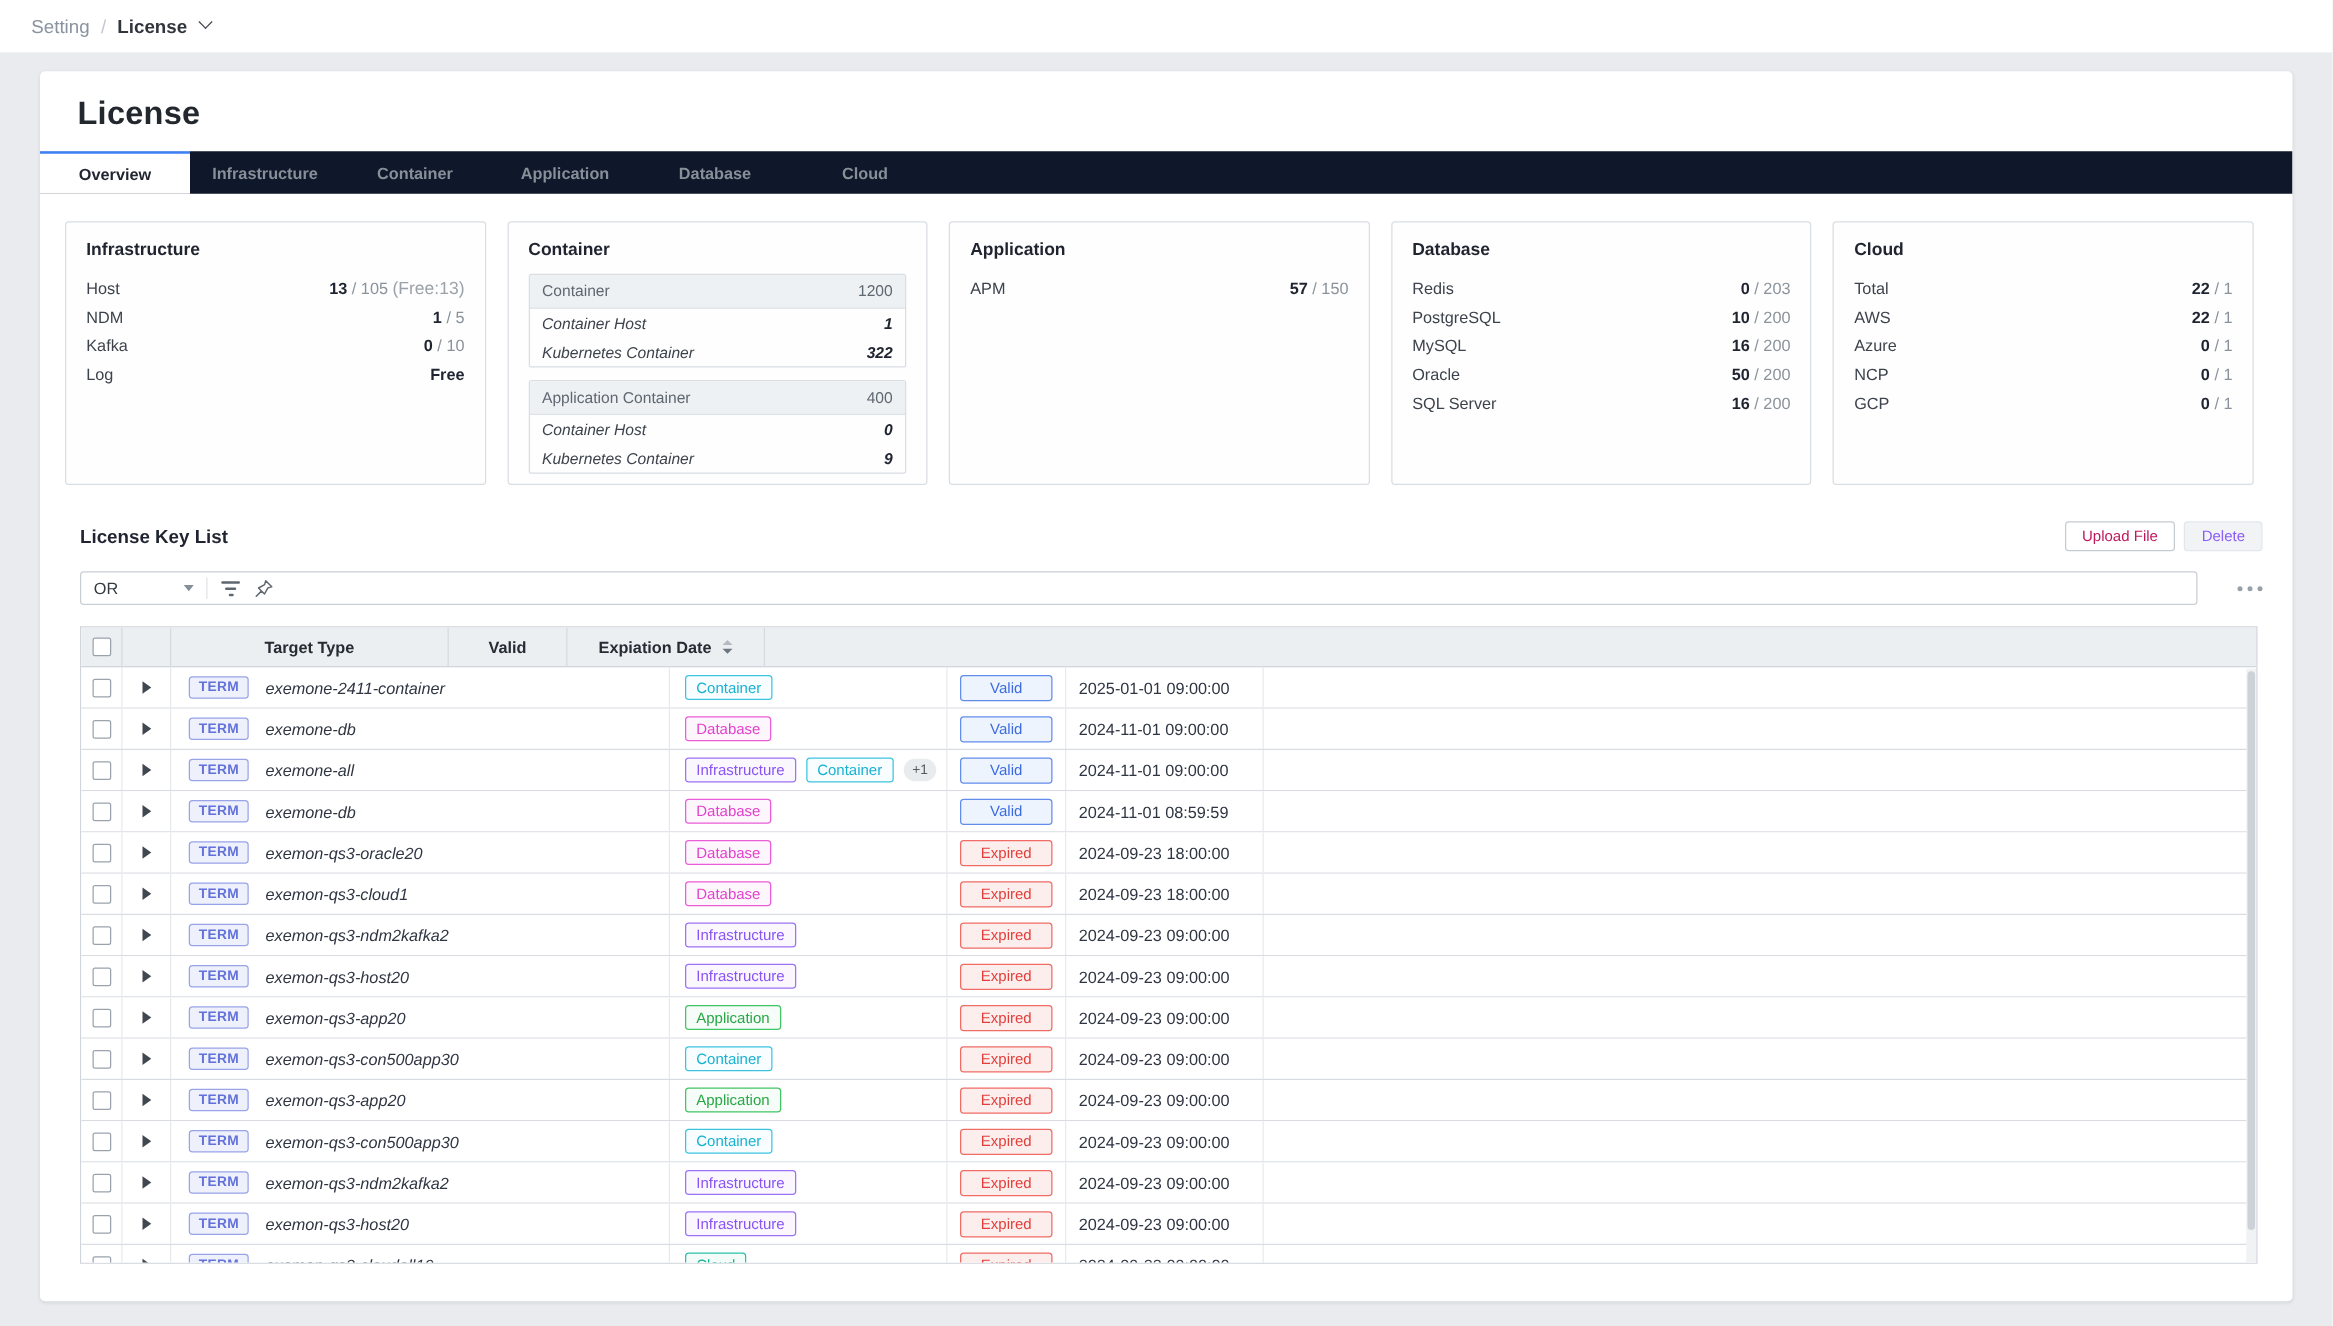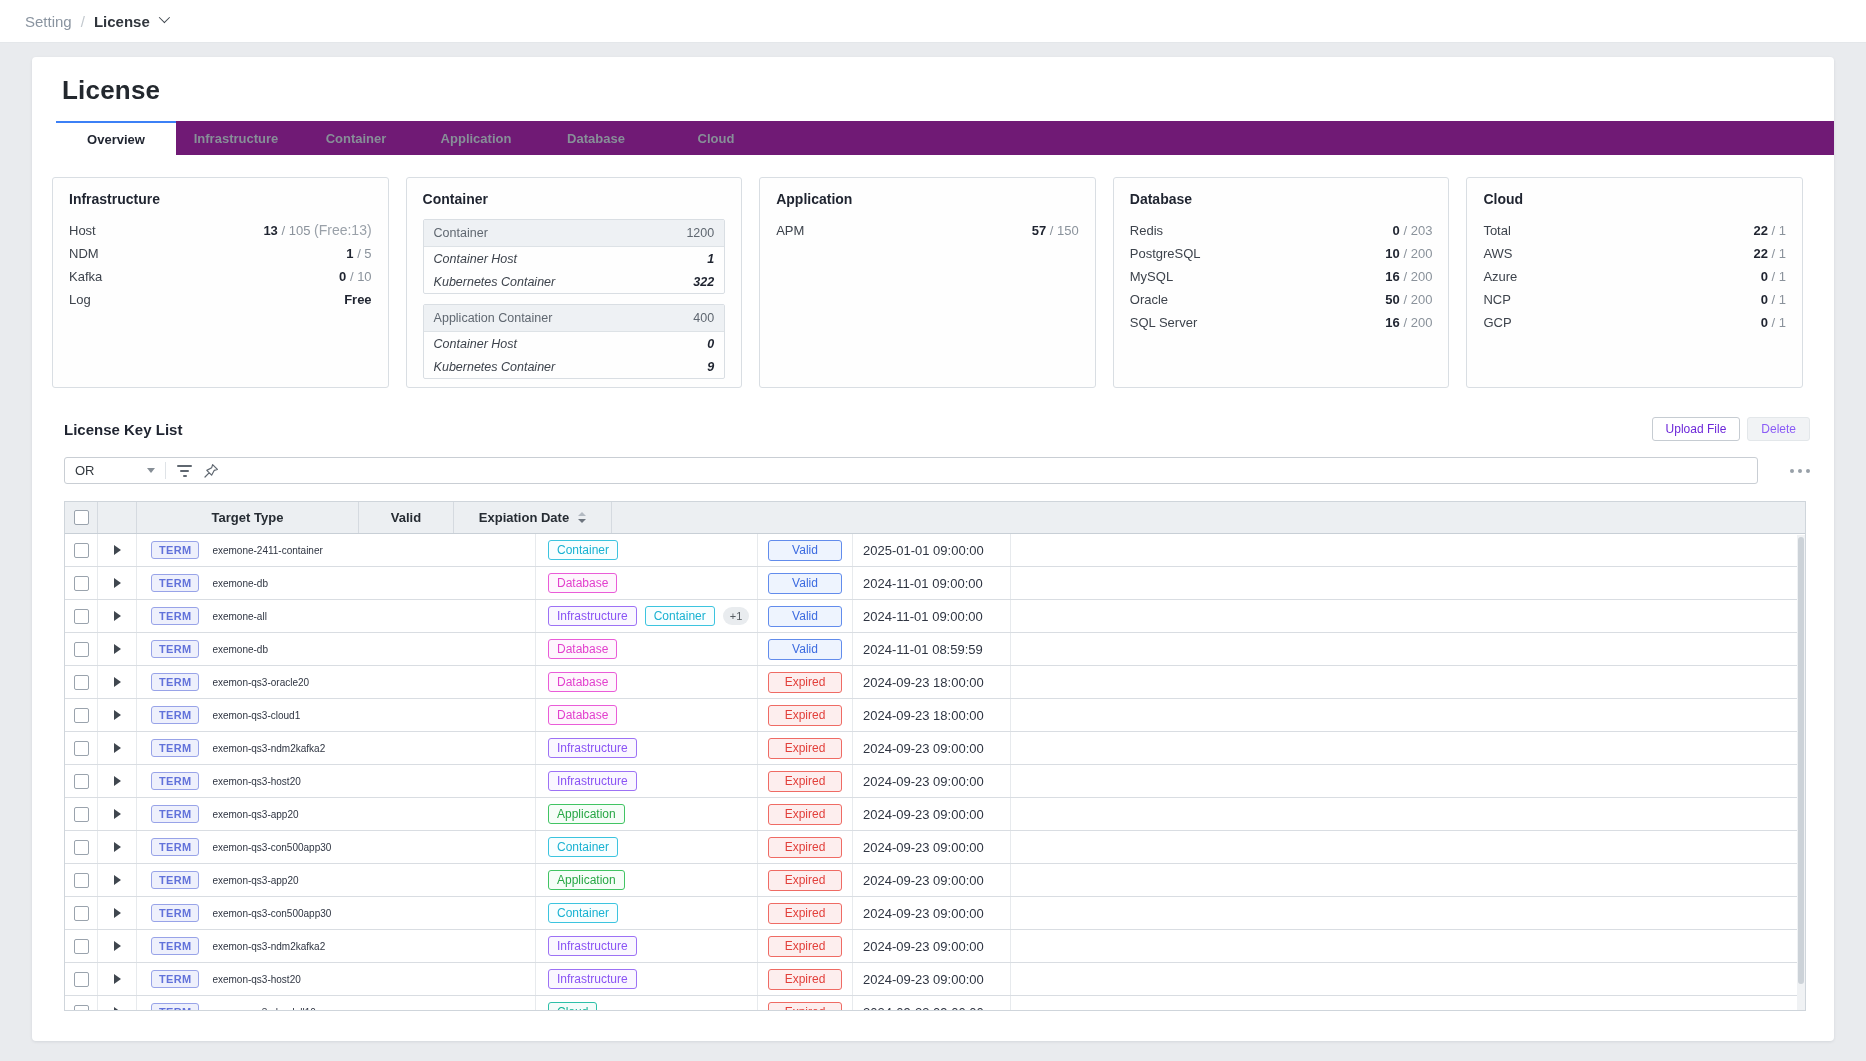--- a/index.html
+++ b/index.html
@@ -12,21 +12,21 @@
   .crumb-sep { font-size:15px; color:#c2c8ce; margin:0 9px; }
   .crumb-current { font-size:15px; color:#31363d; font-weight:bold; display:flex; align-items:center; cursor:pointer; }
   .chev-down { width:8px; height:8px; border-right:1.6px solid #40474f; border-bottom:1.6px solid #40474f; transform:rotate(45deg) translateY(-2px); margin-left:9px; margin-top:-4px; }
 
   
   .card { position:absolute; left:32px; top:57px; width:1802px; height:984px; background:#fff; border-radius:4px; box-shadow:0 1px 3px rgba(30,40,60,.10); overflow:hidden; }
 
   .page-title { position:absolute; left:30px; top:18px; font-size:26px; font-weight:bold; color:#23282e; letter-spacing:.2px; }
 
   
-  .tab-bar { position:absolute; left:0; right:0; top:64px; height:34px; background:#701a75; display:flex;margin-left:24px; }
+  .tab-bar { position:absolute; left:0; right:0; top:64px; height:34px; background:#0f172a; display:flex; }
   .tab { width:120px; height:34px; display:flex; align-items:center; justify-content:center; font-size:13px; font-weight:bold; color:#878f98; cursor:pointer; }
   .tab.active { background:#fff; border-top:2px solid #3c80f6; color:#1f2430; }
 
   
   .summary-row { position:absolute; left:20px; right:31px; top:120px; height:211px; display:flex; gap:17px; }
   .scard { flex:1; border:1px solid #d9dee3; border-radius:3px; background:#fefefe; padding:13px 16px 12px; overflow:hidden; }
   .scard-title { font-size:14px; font-weight:bold; color:#1f2430; margin-bottom:12px; }
   .srow { display:flex; justify-content:space-between; align-items:baseline; font-size:13px; color:#3d434c; line-height:23px; }
   .srow .val b { color:#1f2430; }
   .srow .sep, .srow .tot { color:#8a929b; }
@@ -35,21 +35,21 @@
   .groups { display:flex; flex-direction:column; gap:10px; }
   .group { border:1px solid #d9dee3; border-radius:2px; }
   .ghead { display:flex; justify-content:space-between; background:#eef1f4; border-bottom:1px solid #dde2e6; padding:4px 10px; font-size:12.5px; color:#5f6770; line-height:18px; }
   .grow { display:flex; justify-content:space-between; padding:3px 10px 2px; font-size:12.5px; color:#3d434c; line-height:18px;font-style:italic; }
   .grow .gval { font-weight:bold; color:#1f2430; }
 
   
   .list-row { position:absolute; left:32px; right:24px; top:360px; height:24px; display:flex; align-items:center; }
   .list-title { font-size:15px; font-weight:bold; color:#1f2430; }
   .btns { margin-left:auto; display:flex; gap:7px; }
-  .btn { font-size:12px; padding:4px 13px; border:1px solid #c6ccd2; border-radius:3px; background:#fff; color:#6d28d9; cursor:pointer; }
+  .btn { font-size:12px; padding:4px 13px; border:1px solid #c6ccd2; border-radius:3px; background:#fff; color:#be185d; cursor:pointer; }
   .btn.disabled { background:#f1f3f5; color:#8b5cf6; border-color:#e3e7ea; cursor:default; }
 
   
   .filter-row { position:absolute; left:32px; right:20px; top:400px; height:27px; display:flex; align-items:center; }
   .filter-bar { flex:1; height:27px; border:1px solid #c9ced4; border-radius:3px; background:#fff; display:flex; align-items:center; margin-right:28px; }
   .or-select { width:100px; height:100%; display:flex; align-items:center; padding:0 10px; cursor:pointer; }
   .or-select .txt { font-size:13px; color:#343a40; }
   .caret { margin-left:auto; width:0; height:0; border-left:4px solid transparent; border-right:4px solid transparent; border-top:5px solid #868e96; }
   .bar-sep { width:1px; height:17px; background:#dfe3e7; }
   .icon-btn { margin-left:11px; display:flex; align-items:center; cursor:pointer; }
@@ -74,21 +74,21 @@
   .w-valid { width:95px; justify-content:center; }
   .w-date { width:158px; }
   .c.c-key { padding-left:14px; justify-content:flex-start; }
   .c.c-target { padding-left:12px; justify-content:flex-start; }
   .c.c-date { padding-left:10px; font-size:13px; color:#2f3542; justify-content:flex-start; }
 
   .checkbox { width:15px; height:15px; border:1.5px solid #9aa3ad; border-radius:2px; background:#fff; display:inline-block; cursor:pointer; }
   .tri { width:0; height:0; border-left:7px solid #40474f; border-top:5px solid transparent; border-bottom:5px solid transparent; display:inline-block; cursor:pointer; }
 
   .term { border:1px solid #98a3e8; background:#eef0fc; color:#6272da; font-size:11px; font-weight:bold; letter-spacing:.3px; padding:2px 7px; border-radius:3px; margin-right:13px; }
-  .key { font-size:10px; color:#2f3542; }
+  .key { font-size:13px; color:#2f3542;font-style:italic; }
 
   .tbadge { border:1px solid; font-size:12px; padding:2px 8px; border-radius:3px; margin-right:8px; white-space:nowrap; }
   .t-container { color:#19b2d2; border-color:#3cc4df; background:#f8feff; }
   .t-database { color:#e240cd; border-color:#ea5cd8; background:#fef6fd; }
   .t-infrastructure { color:#8a53f4; border-color:#9d72f5; background:#faf7ff; }
   .t-application { color:#28a745; border-color:#41c463; background:#f6fdf8; }
   .t-cloud { color:#10b295; border-color:#2cc0a8; background:#f4fcfa; }
   .morechip { background:#e9ecef; color:#555b61; font-size:11px; padding:3px 7px; border-radius:10px; }
 
   .vbadge { display:inline-block; width:74px; text-align:center; font-size:12px; padding:2.5px 0; border-radius:3px; border:1px solid; }

